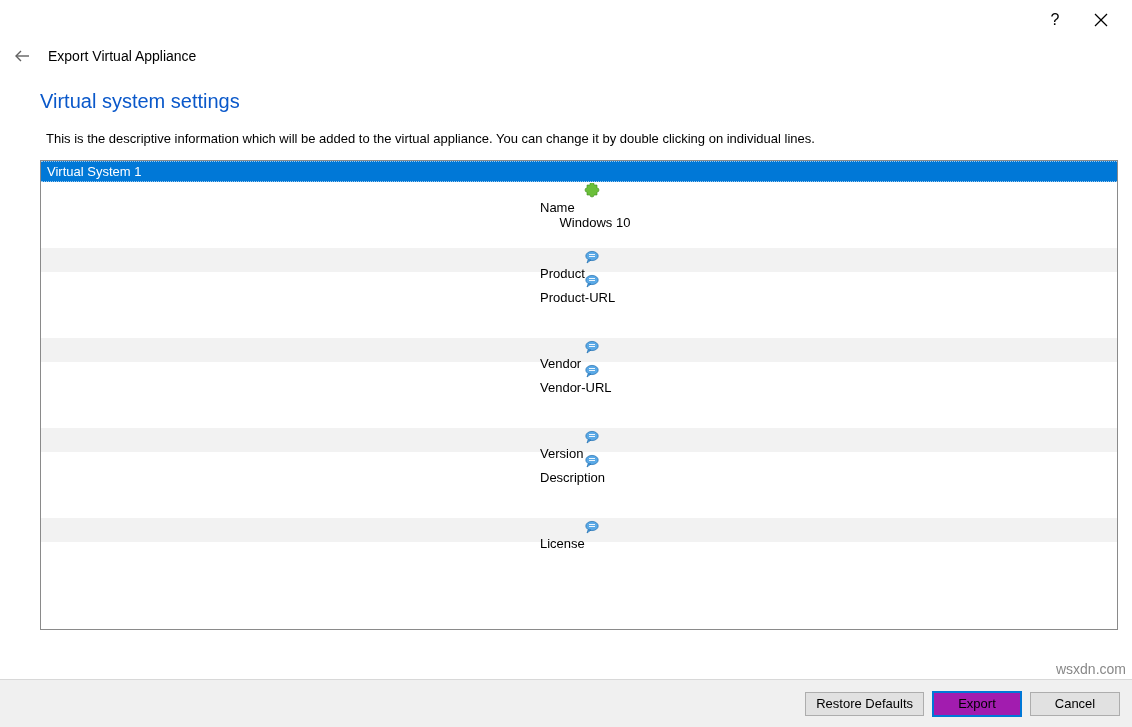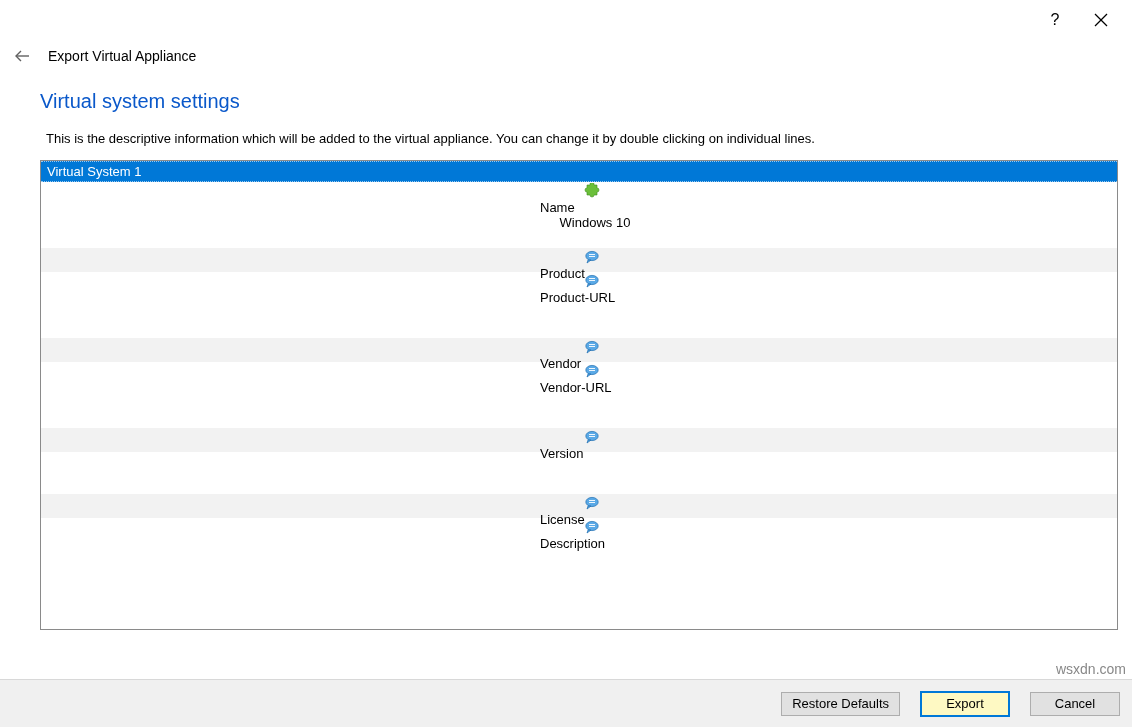--- a/index.html
+++ b/index.html
@@ -96,34 +96,34 @@
   .footer {
     position: absolute;
     left: 0; right: 0; bottom: 0;
     height: 48px;
     background: #f0f0f0;
     border-top: 1px solid #d8d8d8;
     display: flex;
     justify-content: flex-end;
     align-items: center;
     padding-right: 12px;
-    gap: 20px;
+    gap: 8px;
   }
   .btn {
     height: 24px;
     min-width: 90px;
     padding: 0 10px;
     font-size: 13px;
     background: #e1e1e1;
     border: 1px solid #adadad;
     display: flex; align-items: center; justify-content: center;
     cursor: default;
   }
   .btn.default {
-    background: #fef9c3;
+    background: #a21caf;
     border: 2px solid #0078d7;
     height: 26px;
   }
   .watermark {
     position: absolute;
     right: 6px; bottom: 50px;
     font-size: 14px;
     color: #888;
   }
 </style>
@@ -225,43 +225,43 @@
             <ellipse cx="8" cy="7" rx="6.2" ry="4.6" fill="#5aa9e6" stroke="#1f6fb2" stroke-width="0.7"></ellipse>
             <path d="M4 11 L3 14 L7 11 Z" fill="#5aa9e6" stroke="#1f6fb2" stroke-width="0.7"></path>
             <line x1="5" y1="5.5" x2="11" y2="5.5" stroke="#fff" stroke-width="0.9"></line>
             <line x1="5" y1="7.5" x2="11" y2="7.5" stroke="#fff" stroke-width="0.9"></line>
           </svg>
       </span>
       <span class="label">Version</span>
       <span class="value"></span>
     </div>
 
+    <div class="row">
+      <span class="icon bubble-icon">
+        <svg viewBox="0 0 16 16">
+            <ellipse cx="8" cy="7" rx="6.2" ry="4.6" fill="#5aa9e6" stroke="#1f6fb2" stroke-width="0.7"></ellipse>
+            <path d="M4 11 L3 14 L7 11 Z" fill="#5aa9e6" stroke="#1f6fb2" stroke-width="0.7"></path>
+            <line x1="5" y1="5.5" x2="11" y2="5.5" stroke="#fff" stroke-width="0.9"></line>
+            <line x1="5" y1="7.5" x2="11" y2="7.5" stroke="#fff" stroke-width="0.9"></line>
+          </svg>
+      </span>
+      <span class="label">Description</span>
+      <span class="value"></span>
+    </div>
+
     <div class="row alt">
       <span class="icon bubble-icon">
         <svg viewBox="0 0 16 16">
             <ellipse cx="8" cy="7" rx="6.2" ry="4.6" fill="#5aa9e6" stroke="#1f6fb2" stroke-width="0.7"></ellipse>
             <path d="M4 11 L3 14 L7 11 Z" fill="#5aa9e6" stroke="#1f6fb2" stroke-width="0.7"></path>
             <line x1="5" y1="5.5" x2="11" y2="5.5" stroke="#fff" stroke-width="0.9"></line>
             <line x1="5" y1="7.5" x2="11" y2="7.5" stroke="#fff" stroke-width="0.9"></line>
           </svg>
       </span>
       <span class="label">License</span>
-      <span class="value"></span>
-    </div>
-
-    <div class="row">
-      <span class="icon bubble-icon">
-        <svg viewBox="0 0 16 16">
-            <ellipse cx="8" cy="7" rx="6.2" ry="4.6" fill="#5aa9e6" stroke="#1f6fb2" stroke-width="0.7"></ellipse>
-            <path d="M4 11 L3 14 L7 11 Z" fill="#5aa9e6" stroke="#1f6fb2" stroke-width="0.7"></path>
-            <line x1="5" y1="5.5" x2="11" y2="5.5" stroke="#fff" stroke-width="0.9"></line>
-            <line x1="5" y1="7.5" x2="11" y2="7.5" stroke="#fff" stroke-width="0.9"></line>
-          </svg>
-      </span>
-      <span class="label">Description</span>
       <span class="value"></span>
     </div>
   </div>
 </div>
 
 <div class="watermark">wsxdn.com</div>
 
 <div class="footer">
   <div class="btn">Restore Defaults</div>
   <div class="btn default">Export</div>

